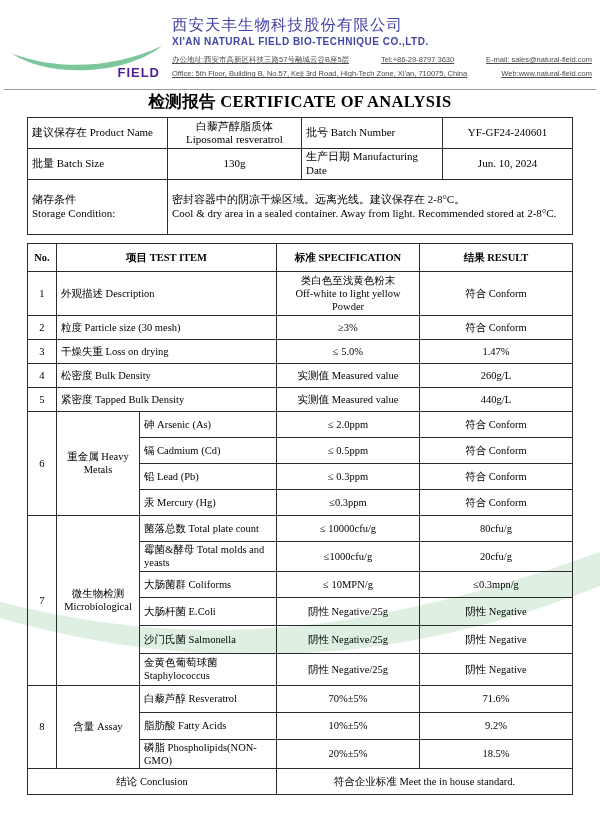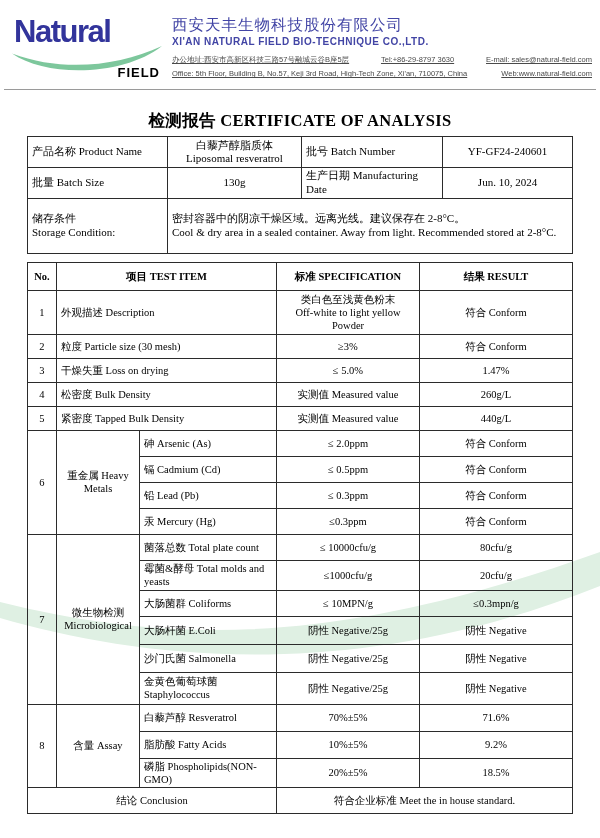--- a/index.html
+++ b/index.html
@@ -14,31 +14,31 @@
   
   .header { display:flex; align-items:flex-start; padding:16px 8px 0 12px; }
   .logo { position:relative; width:150px; height:62px; flex:0 0 auto; }
   .logo-natural {
     font-family:"Liberation Sans", sans-serif; font-weight:bold; font-size:31px;
     color:#32349b; letter-spacing:-1.5px; line-height:1; position:absolute; top:0; left:2px;
   }
   .logo-swoosh { position:absolute; left:0; top:28px; width:150px; height:30px; }
   .logo-field {
     position:absolute; right:2px; bottom:-2px; font-family:"Liberation Sans", sans-serif;
-    font-weight:bold; font-size:13px; color:#000000; letter-spacing:1px;
+    font-weight:bold; font-size:13px; color:#4c1d95; letter-spacing:1px;
   }
   .company { flex:1; margin-left:10px; font-family:"Liberation Sans", sans-serif; }
   .company-cn { color:#4245a5; font-weight:normal; font-size:15.5px; letter-spacing:1px; line-height:1.15; }
   .company-en { color:#4245a5; font-weight:bold; font-size:10px; letter-spacing:0.5px; margin-top:2px; }
   .contact { margin-top:6px; font-size:7.5px; color:#4a4a4a; line-height:1.9;text-decoration:underline; }
   .contact-line { display:flex; justify-content:space-between; }
   .hr { border-top:1px solid #9a9a9a; margin:8px 4px 0 4px; }
 
   
-  .doc-title { text-align:center; font-weight:bold; font-size:16.5px; margin:20px 0 4px 0; letter-spacing:0.3px; }
+  .doc-title { text-align:center; font-weight:bold; font-size:16.5px; margin:1px 0 4px 0; letter-spacing:0.3px; }
 
   
   table { border-collapse:collapse; margin:0 auto; width:545px; table-layout:fixed; background:transparent; }
   td { border:1px solid #2b2b2b; padding:1px 4px; font-size:10.5px; line-height:1.25; vertical-align:middle; }
   .c { text-align:center; }
   .l { text-align:left; }
 
   .info td { font-size:11px; }
   .main td { font-size:10.5px; }
   .main .hdr td { font-weight:bold; text-align:center; }
@@ -48,21 +48,20 @@
 <body>
 
 <svg class="watermark" viewBox="0 0 600 170" preserveAspectRatio="none">
   <path d="M 0 64 C 190 112, 360 100, 600 14 L 600 48 C 350 148, 140 120, 0 80 Z" fill="#dff0e3"></path>
 </svg>
 
 <div class="content">
 
   <div class="header">
     <div class="logo">
-      <div class="logo-natural">Natural</div>
       <svg class="logo-swoosh" viewBox="0 0 150 32" preserveAspectRatio="none">
         <path d="M 0 10 C 50 30, 105 24, 150 2 C 112 34, 35 36, 0 10 Z" fill="#7dc79c"></path>
       </svg>
       <div class="logo-field">FIELD</div>
     </div>
     <div class="company">
       <div class="company-cn">西安天丰生物科技股份有限公司</div>
       <div class="company-en">XI'AN NATURAL FIELD BIO-TECHNIQUE CO.,LTD.</div>
       <div class="contact">
         <div class="contact-line">
@@ -83,21 +82,21 @@
 
   <table class="info">
     <colgroup>
         <col style="width:140px">
         <col style="width:134px">
         <col style="width:141px">
         <col style="width:130px">
       </colgroup>
     <tbody>
         <tr style="height:31px">
-      <td class="l">产品名称 Product Name</td>
+      <td class="l">建议保存在 Product Name</td>
       <td class="c">
         <div>白藜芦醇脂质体</div>
         <div>Liposomal resveratrol</div>
       </td>
       <td class="l">批号 Batch Number</td>
       <td class="c">YF-GF24-240601</td>
     </tr>
     <tr style="height:25px">
       <td class="l">批量 Batch Size</td>
       <td class="c">130g</td>

